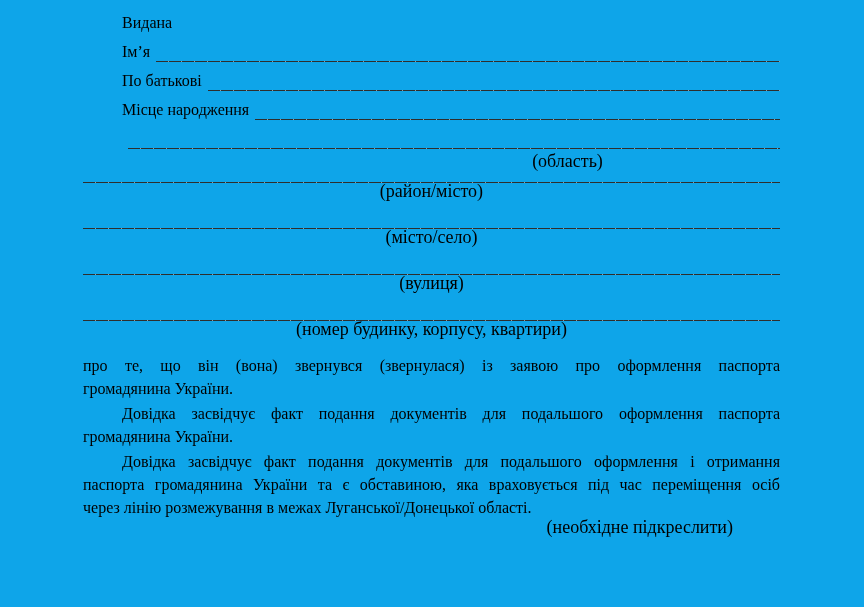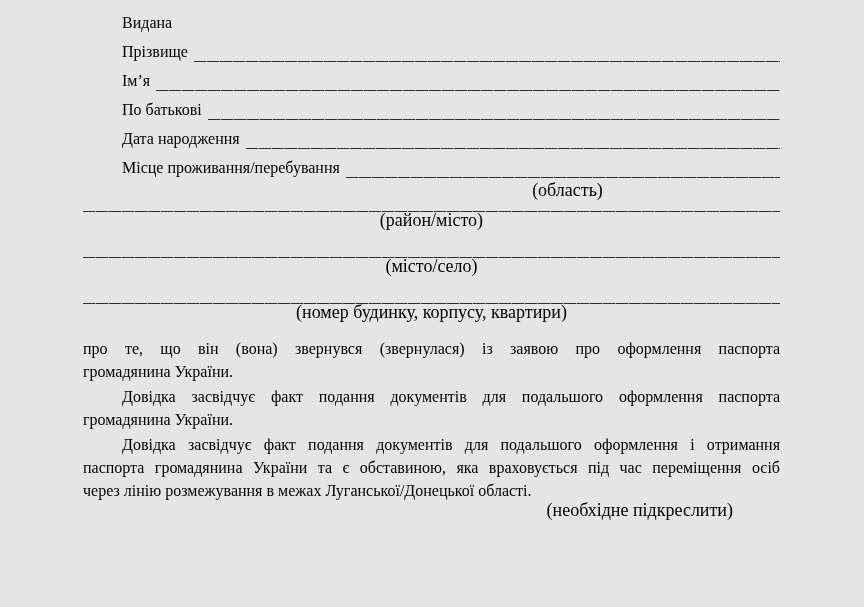--- a/index.html
+++ b/index.html
@@ -6,21 +6,21 @@
     margin: 0;
     padding: 0;
     background: #ffffff;
   }
   .page {
     position: relative;
     width: 864px;
     height: 607px;
     box-sizing: border-box;
     padding: 8px 84px 0 83px;
-    background: #e5e5e5;
+    background: #0ea5e9;
     color: #000000;
     font-family: "Liberation Serif", serif;
     font-size: 16px;
     overflow: hidden;
   }
   
   .field {
     display: flex;
     align-items: stretch;
     line-height: 29px;
@@ -73,49 +73,48 @@
 </head>
 <body>
 
 <div class="page">
 
   <div class="field">
     <span class="label">Видана</span>
   </div>
 
   <div class="field">
-    <span class="label">Прізвище</span>
-    <span class="blank"></span>
-  </div>
-  <div class="field">
     <span class="label">Ім’я</span>
     <span class="blank"></span>
   </div>
   <div class="field">
     <span class="label">По батькові</span>
     <span class="blank"></span>
   </div>
   <div class="field">
-    <span class="label">Дата народження</span>
+    <span class="label">Місце народження</span>
     <span class="blank"></span>
   </div>
   <div class="field">
-    <span class="label">Місце проживання/перебування</span>
     <span class="blank"></span>
   </div>
 
   <div class="caption oblast-caption">(область)</div>
 
   <div class="ruled ruled-first">
     <div class="rline"></div>
     <div class="caption rcaption">(район/місто)</div>
   </div>
   <div class="ruled">
     <div class="rline"></div>
     <div class="caption rcaption">(місто/село)</div>
+  </div>
+  <div class="ruled">
+    <div class="rline"></div>
+    <div class="caption rcaption">(вулиця)</div>
   </div>
   <div class="ruled">
     <div class="rline"></div>
     <div class="caption rcaption last-ruled">(номер будинку, корпусу, квартири)</div>
   </div>
 
   <div class="para">
     <div class="pline just">про те, що він (вона) звернувся (звернулася) із заявою про оформлення паспорта</div>
     <div class="pline">громадянина України.</div>
   </div>

